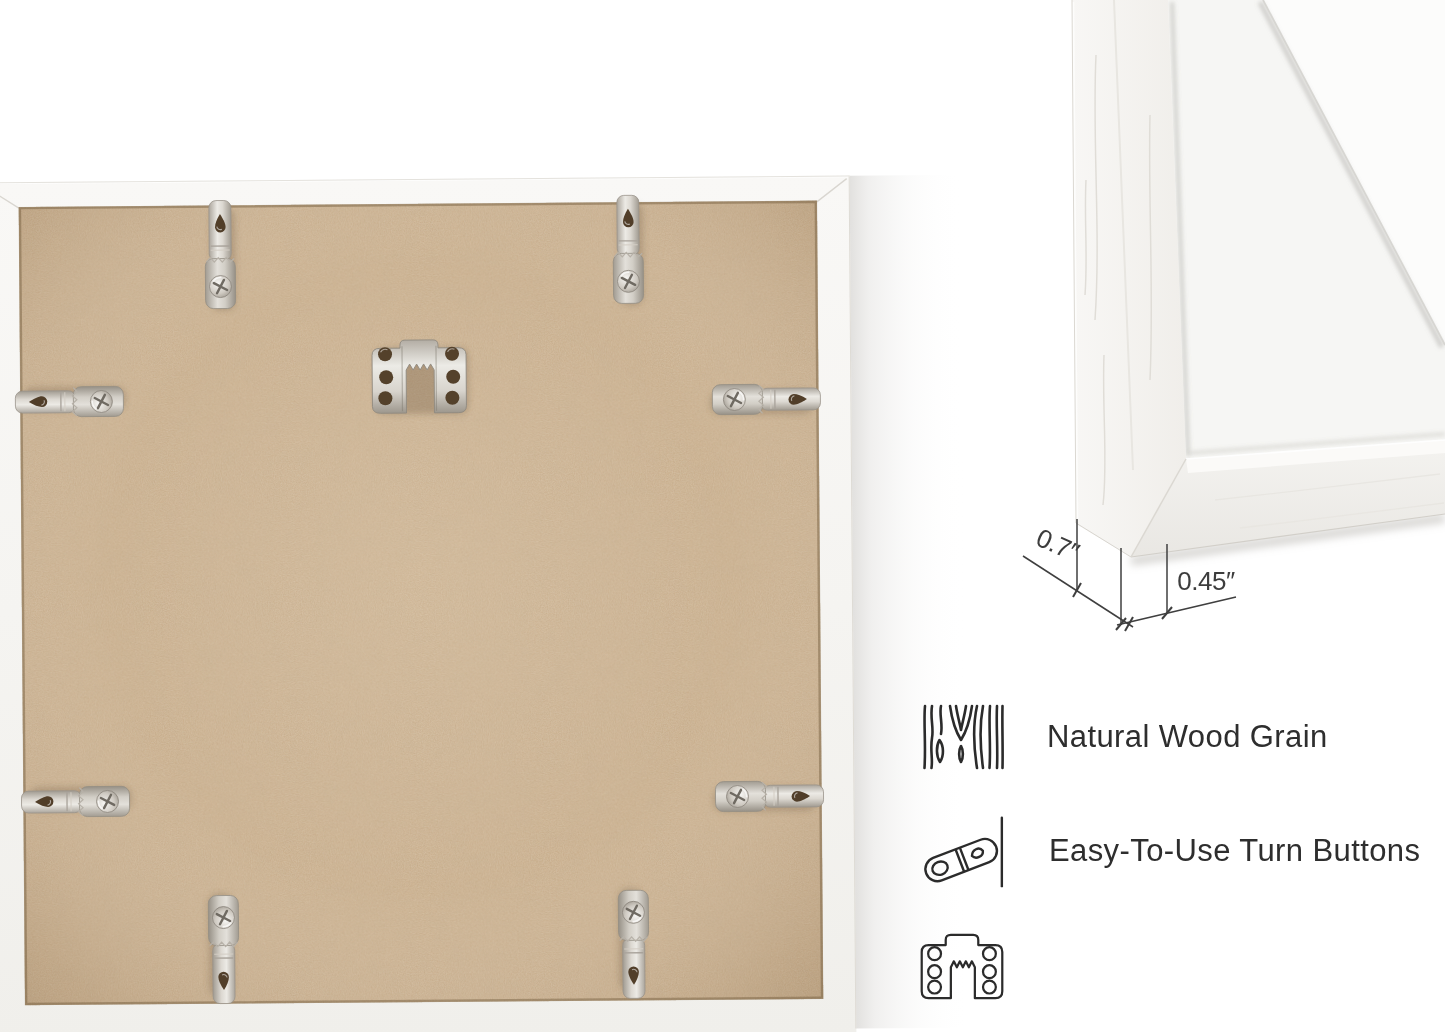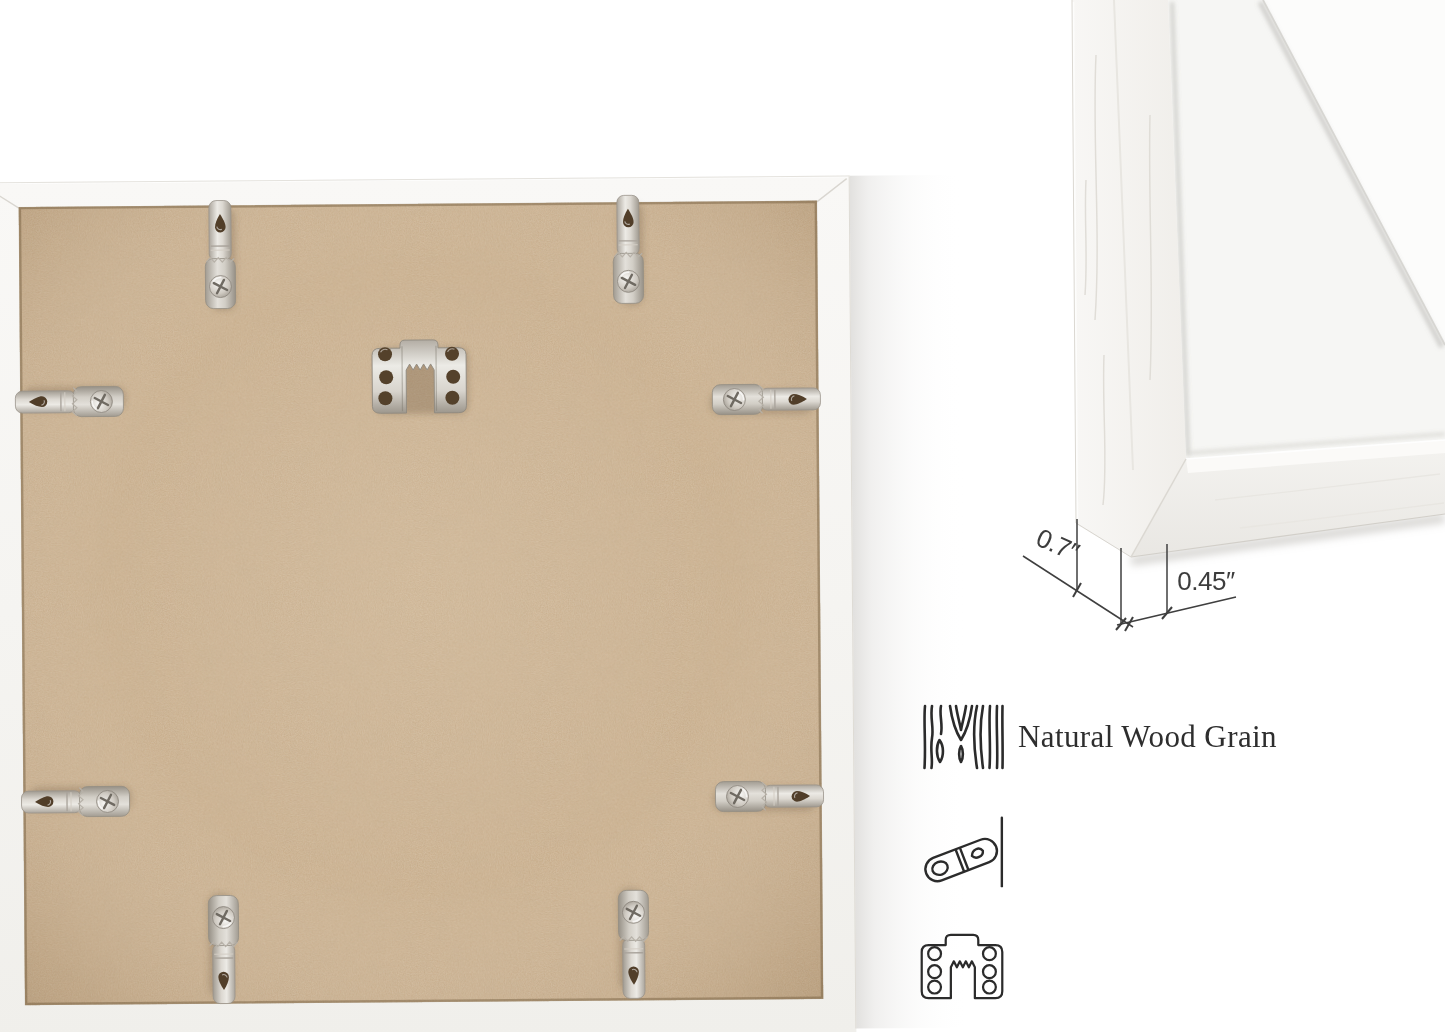--- a/index.html
+++ b/index.html
@@ -12,23 +12,22 @@
   #frame-photo-svg{left:0;top:0;}
   #corner-photo-svg{left:1010px;top:0;}
   .feature-row{
     position:absolute;left:920px;height:72px;width:520px;
     display:flex;align-items:center;
   }
   .feature-icon{flex:0 0 auto;}
   .feature-icon svg{display:block;stroke:#2b2b2b;fill:none;stroke-width:2.6;
     stroke-linecap:round;stroke-linejoin:round;}
   .feature-label{
-    margin-left:14px;font-size:31px;color:#2e2e2e;letter-spacing:0.4px;
+    margin-left:43px;font-size:31px;color:#2e2e2e;letter-spacing:0.4px;
     white-space:nowrap;
-    font-family:Liberation Serif, serif;
   }
   #feature-row-1{top:701px;}
   #feature-row-2{top:815px;}
   #feature-row-3{top:930px;}
   text.dim{fill:#3d3d3d;font-family:"Liberation Sans",sans-serif;font-size:26px;letter-spacing:-0.5px;}
 </style>
 </head>
 <body>
 
 <svg id="frame-photo-svg" class="abs" width="970" height="1032" viewBox="0 0 970 1032">
@@ -273,20 +272,21 @@
       <line x1="88" y1="4" x2="88" y2="78"></line>
       <g transform="rotate(-21 46 48)">
         <rect x="3" y="36" width="81" height="26" rx="13"></rect>
         <ellipse cx="19" cy="49" rx="8.5" ry="7"></ellipse>
         <line x1="42" y1="37" x2="42" y2="61"></line>
         <line x1="47" y1="37" x2="47" y2="61"></line>
         <path d="M56 49 C58.5 42.5 67 42 69 48 C67.5 54 58.5 54.5 56 49 Z"></path>
       </g>
     </svg>
   </span>
+  <span class="feature-label">Easy-To-Use Turn Buttons</span>
 </div>
 
 <div class="feature-row" id="feature-row-3">
   <span class="feature-icon">
     <svg width="84" height="67" viewBox="0 0 98 78">
       <path d="M10 14 H30 V8 Q30 2 36 2 H62 Q68 2 68 8 V14 H88 Q96 14 96 22 V68 Q96 76 88 76 H64 V40 L60.5 33 L57 40 L53.5 33 L50 40 L46.5 33 L43 40 L39.5 33 L36 40 V76 H10 Q2 76 2 68 V22 Q2 14 10 14 Z"></path>
       <circle cx="17" cy="24" r="7.5"></circle>
         <circle cx="17" cy="45" r="7.5"></circle>
         <circle cx="17" cy="63" r="7.5"></circle>
       <circle cx="81" cy="24" r="7.5"></circle>

